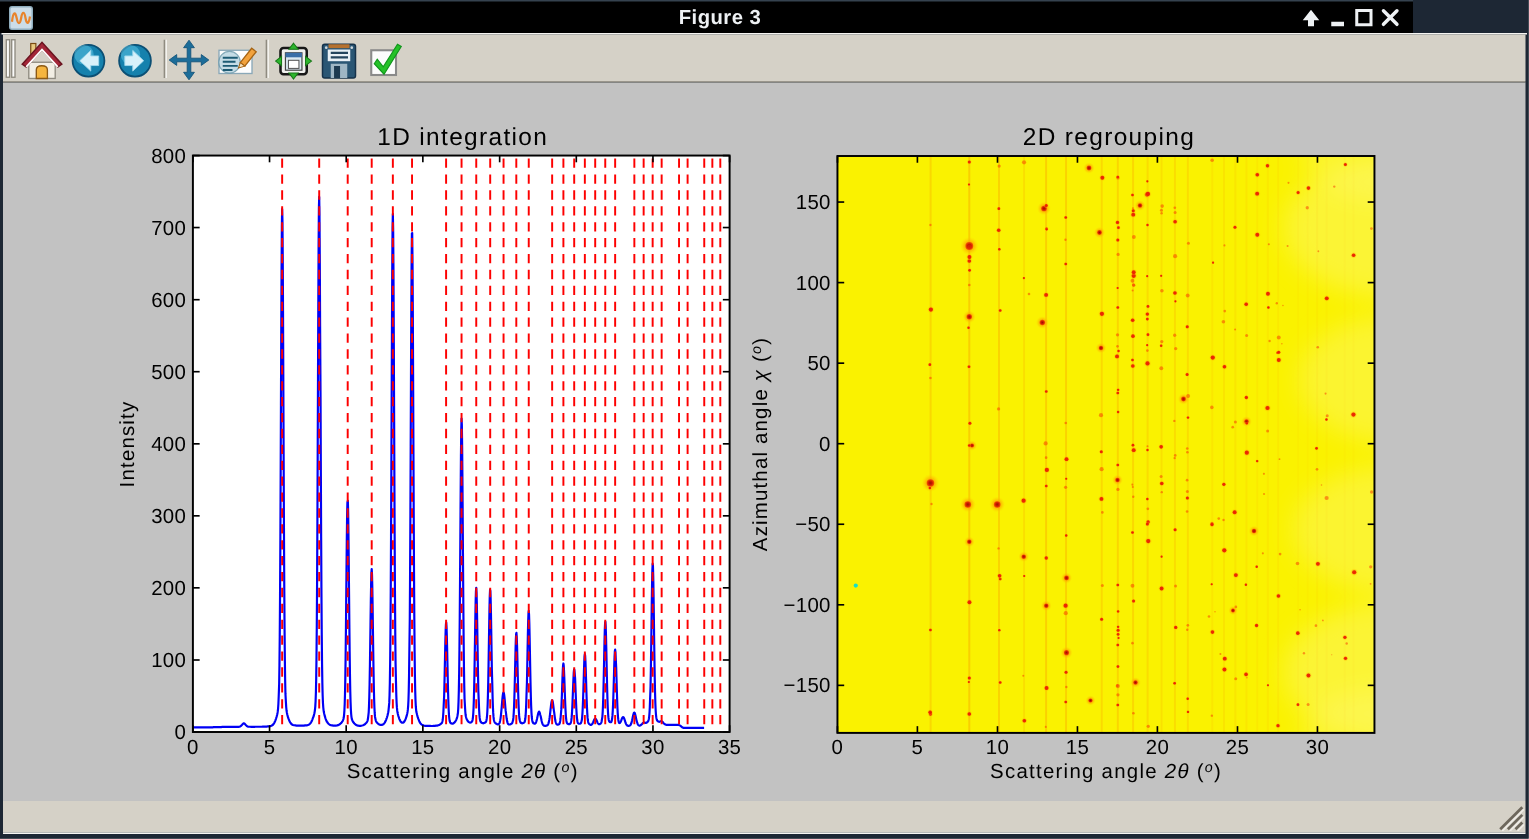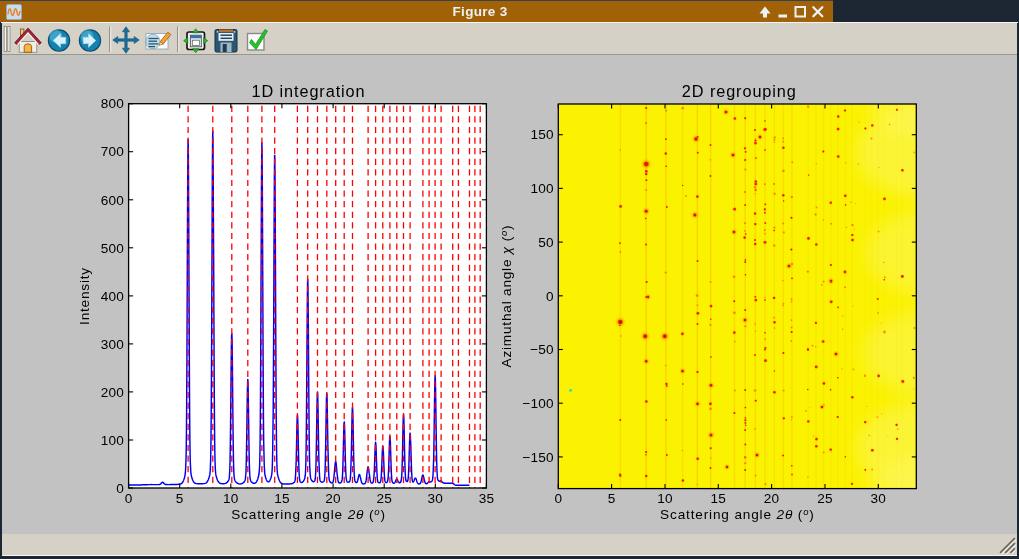--- a/index.html
+++ b/index.html
@@ -1,17 +1,17 @@
 <!DOCTYPE html>
 <html><head>
 <meta charset="utf-8">
 <style>
 * { margin:0; padding:0; box-sizing:border-box; }
 html,body { width:1019px; height:559px; overflow:hidden; background:#1d2734; font-family:"Liberation Sans",sans-serif; }
-#titlebar { position:absolute; left:0; top:0; width:833px; height:21.5px; background:#a16207; border-top:1px solid #35424f; }
+#titlebar { position:absolute; left:0; top:0; width:942px; height:21.5px; background:#000000; border-top:1px solid #35424f; }
 #titlebar .ticon { position:absolute; left:6px; top:3px; }
 #titlebar .ttext { position:absolute; left:0; top:3px; width:960px; text-align:center; color:#eef1f4; font-size:13.5px; font-weight:bold; letter-spacing:0.3px; }
 #titlebar .tbtn { position:absolute; right:0; top:0; }
 #whiteline1 { position:absolute; left:1px; top:21.5px; width:1017px; height:1.6px; background:#f6f5f2; }
 #toolbar { position:absolute; left:2px; top:23px; width:1015px; height:31px; background:#d5d1c7; }
 #toolsep { position:absolute; left:2px; top:54px; width:1015px; height:1.2px; background:#9a968c; }
 #figure { position:absolute; left:2px; top:55.2px; width:1015px; height:478.8px; background:#c2c2c2; }
 #status { position:absolute; left:2px; top:534px; width:1015px; height:21px; background:#d5d1c7; }
 #whiteline2 { position:absolute; left:2px; top:555px; width:1015px; height:1.4px; background:#f6f5f2; }
 #plots { position:absolute; left:0; top:0; }

